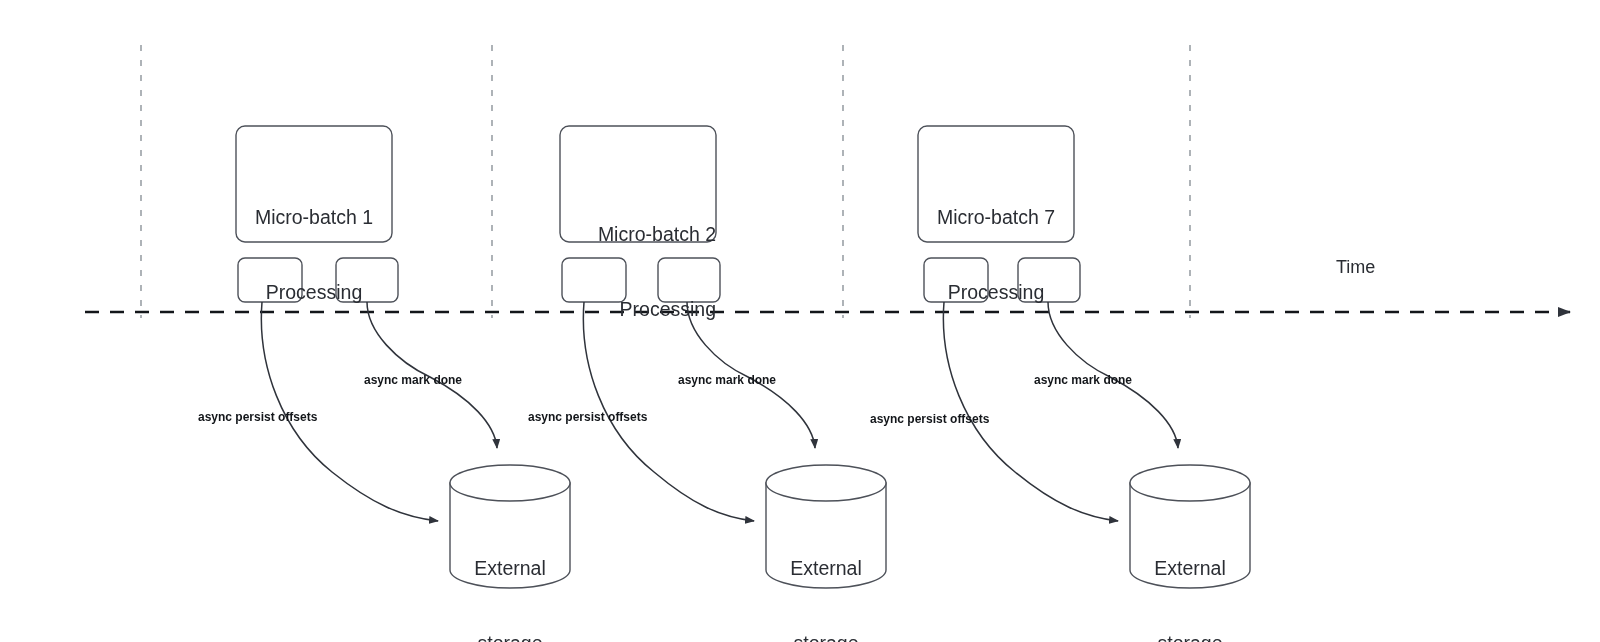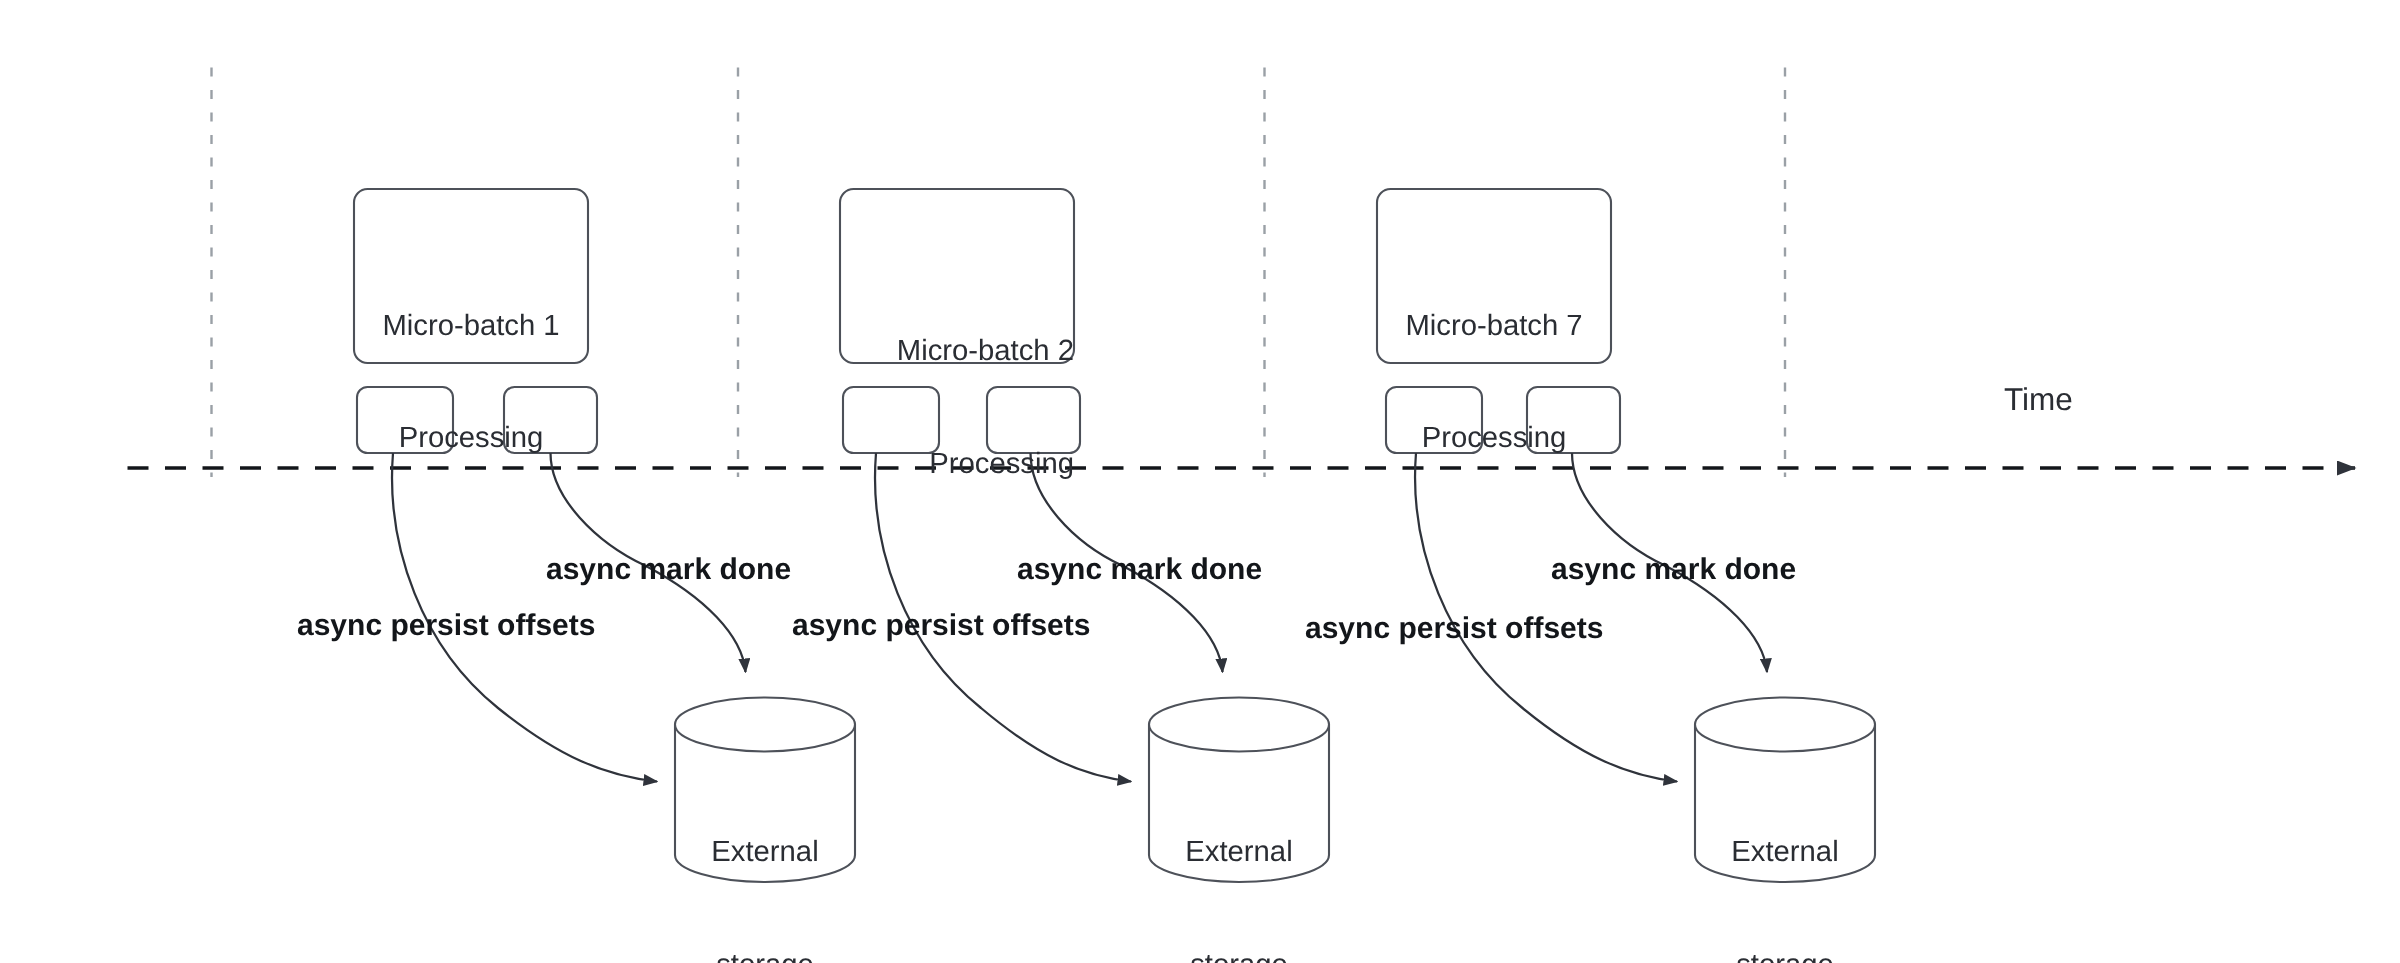--- a/index.html
+++ b/index.html
@@ -31,29 +31,29 @@
     position: absolute;
     font-size: 19.5px;
     color: #2a2d33;
     line-height: 25px;
     text-align: center;
     white-space: pre;
     pointer-events: none;
   }
   .edge-label {
     position: absolute;
-    font-size: 20px;
+    font-size: 12px;
     font-weight: bold;
     color: #13161a;
     white-space: nowrap;
     line-height: 15px;
   }
   .axis-label {
     position: absolute;
-    font-size: 21px;
+    font-size: 18px;
     color: #2a2d33;
     white-space: nowrap;
     line-height: 22px;
   }
   .store-label {
     position: absolute;
     font-size: 19.5px;
     color: #2a2d33;
     line-height: 25px;
     text-align: center;

